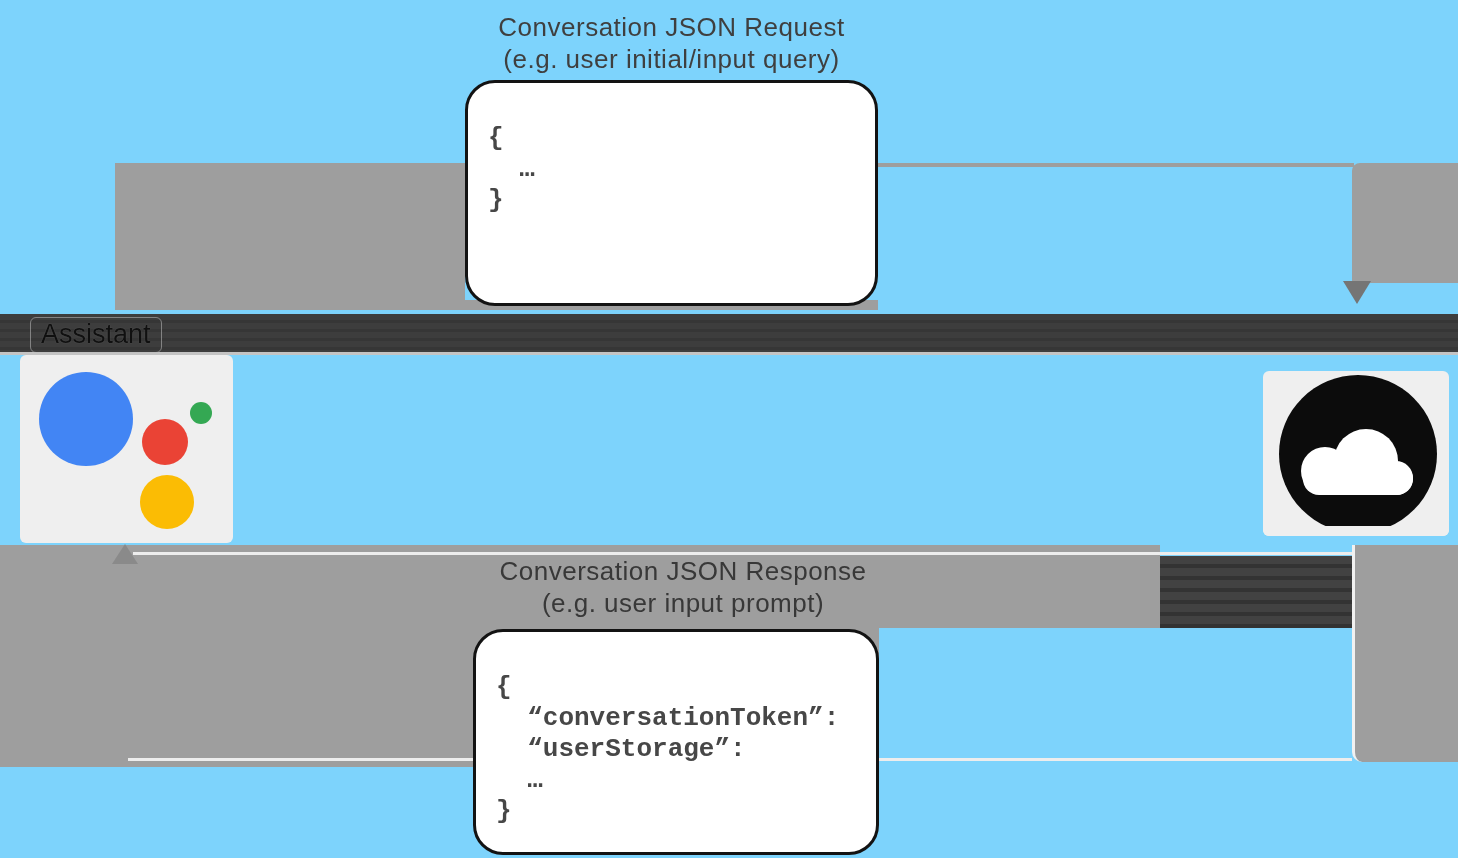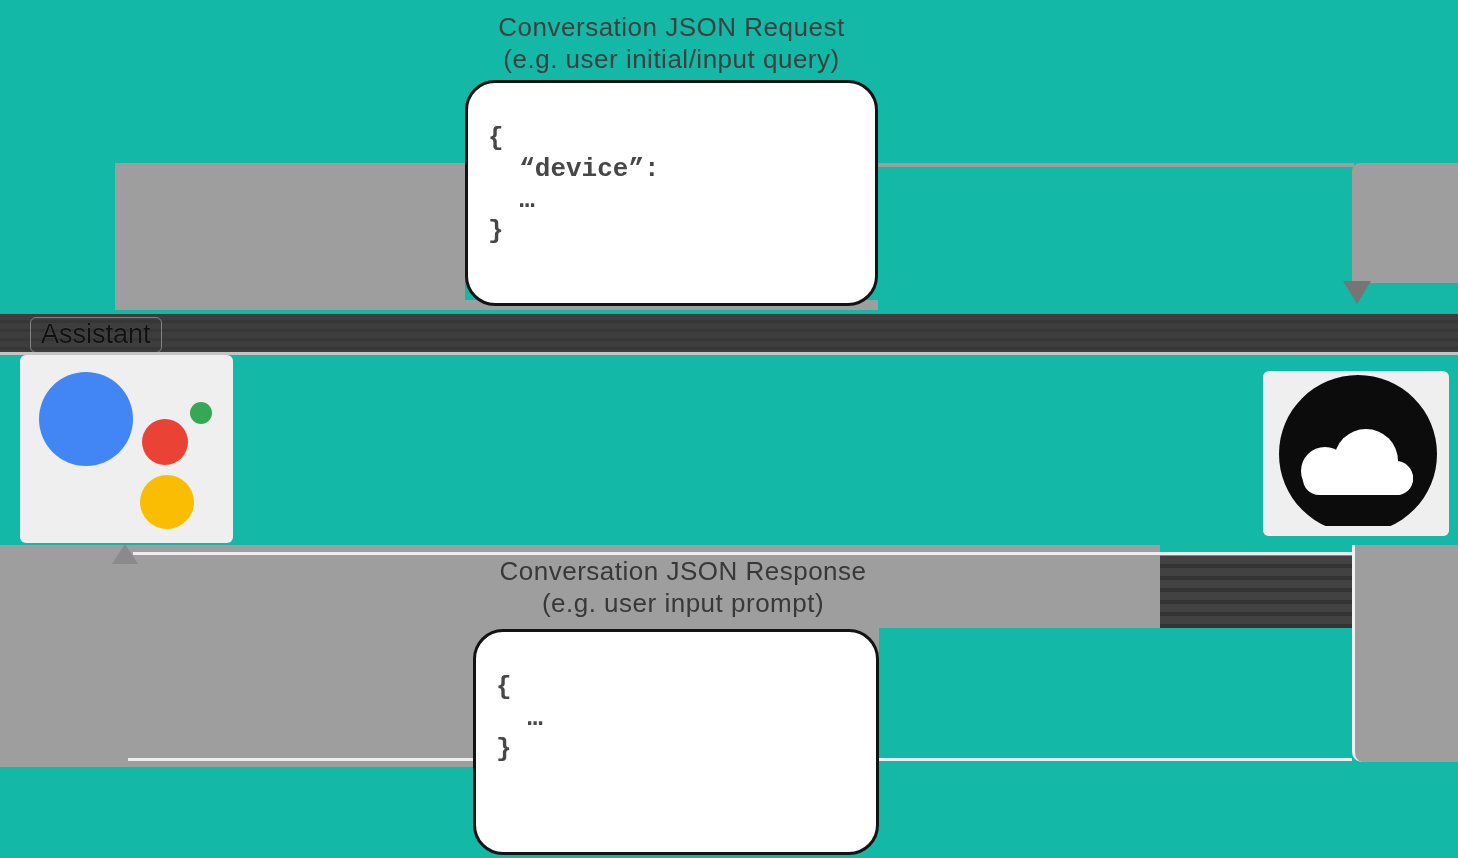--- a/index.html
+++ b/index.html
@@ -1,16 +1,16 @@
 <!DOCTYPE html>
 <html><head>
 <meta charset="utf-8">
 <style>
   html,body{margin:0;padding:0;background:#000;}
-  #stage{position:relative;width:1458px;height:858px;background:#14b8a6;overflow:hidden;
+  #stage{position:relative;width:1458px;height:858px;background:#7dd3fc;overflow:hidden;
          font-family:"Liberation Sans",sans-serif;}
 
   
   .flow-title{position:absolute;text-align:center;color:#3f3f3f;
               font-size:26px;line-height:30px;letter-spacing:.5px;}
   .flow-title.on-gray{color:#383838;}
   .top-line{position:absolute;left:115px;top:163px;width:1239px;height:4px;background:#9e9e9e;}
   .gray-a{position:absolute;left:115px;top:167px;width:350px;height:143px;background:#9e9e9e;}
   .gray-strip1{position:absolute;left:115px;top:300px;width:763px;height:10px;background:#9e9e9e;}
   .gray-b{position:absolute;left:1352px;top:163px;width:106px;height:120px;background:#9e9e9e;
@@ -110,27 +110,28 @@
   <div class="hline1"></div>
   <div class="hline2"></div>
   <div class="arrow-up"></div>
 
   <div class="flow-title on-gray" style="left:473px;top:588px;width:420px;">(e.g. user input prompt)</div>
   <div class="flow-title on-gray" style="left:473px;top:556px;width:420px;">Conversation JSON Response</div>
 
   <div class="json-box request">
     <div class="json-block">
         <div class="json-line">{</div>
-        <div class="json-line">  “device”:</div>
         <div class="json-line">  …</div>
         <div class="json-line">}</div>
       </div>
   </div>
 
   <div class="json-box response">
     <div class="json-block">
         <div class="json-line">{</div>
+        <div class="json-line">  “conversationToken”:</div>
+        <div class="json-line">  “userStorage”:</div>
         <div class="json-line">  …</div>
         <div class="json-line">}</div>
       </div>
   </div>
 
 </div>
 
 </body></html>

